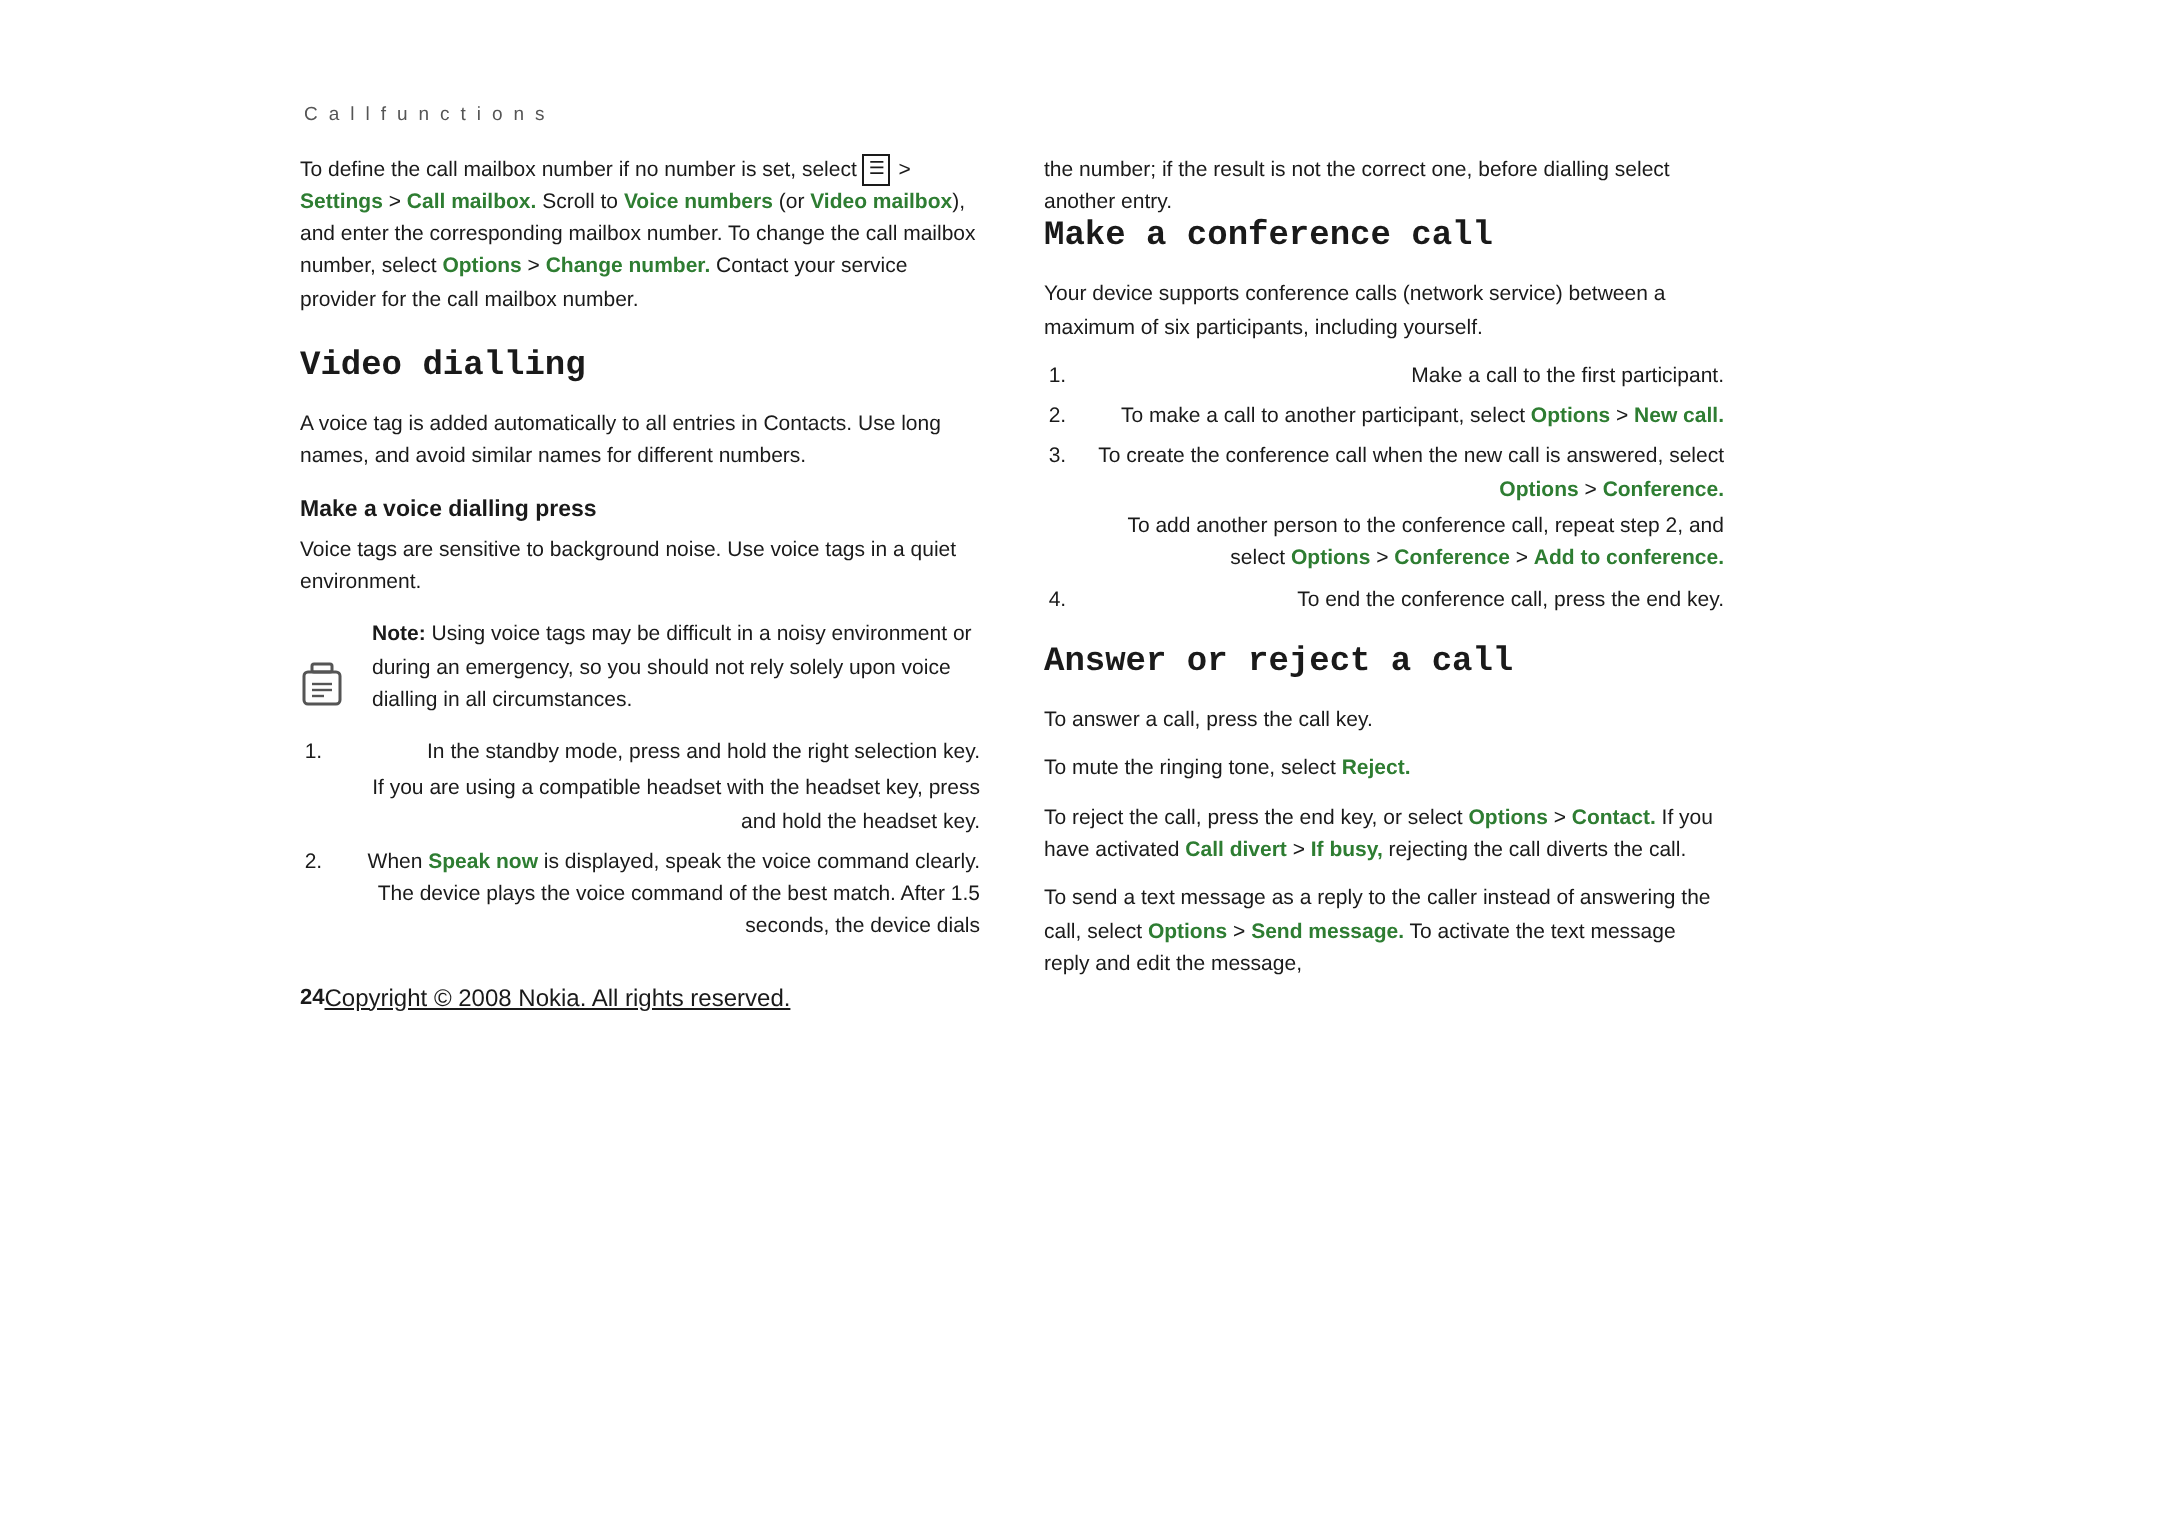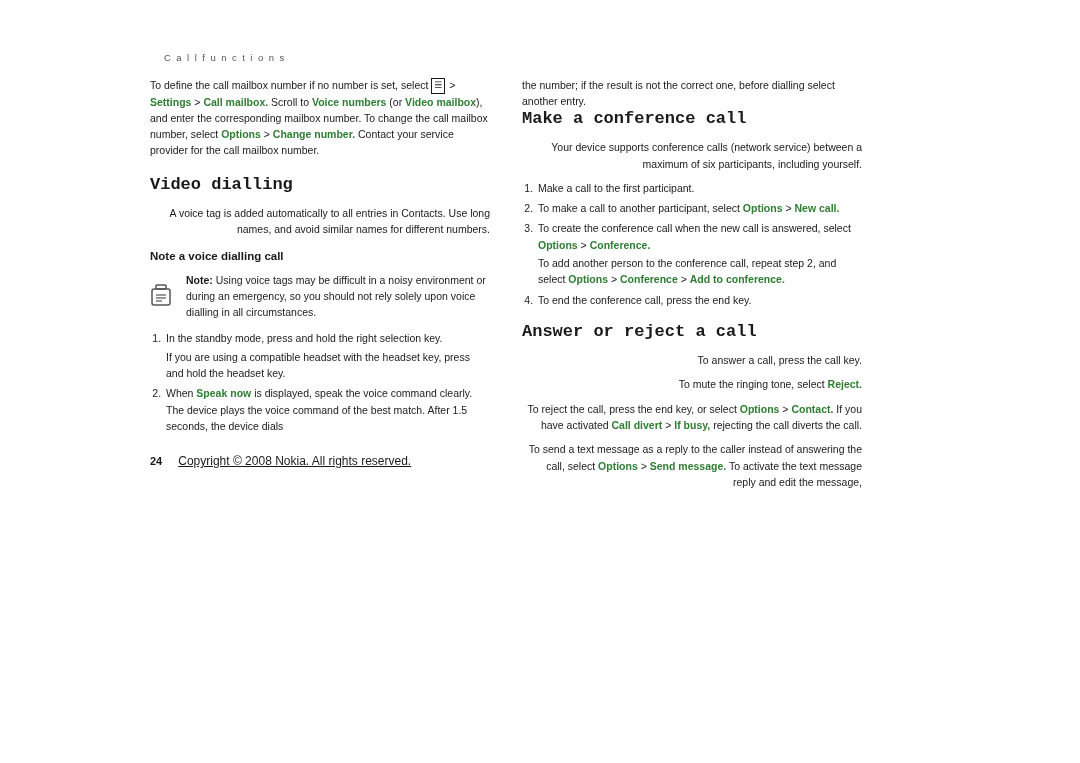--- a/index.html
+++ b/index.html
@@ -29,21 +29,20 @@
       display: flex;
       flex-direction: column;
     }
 
     .section-label {
       font-size: 9.5px;
       letter-spacing: 0.15em;
       color: #555;
       margin-bottom: 14px;
       padding-left: 2px;
-      margin-left: 12px;
     }
 
     .two-column {
       display: flex;
       gap: 32px;
       flex: 1;
     }
 
     .col-left {
       flex: 1;
@@ -82,28 +81,27 @@
       color: #1a1a1a;
       margin-bottom: 6px;
       margin-top: 12px;
     }
 
     .body-text {
       font-size: 10.5px;
       line-height: 1.55;
       color: #1a1a1a;
       margin-bottom: 8px;
-      text-align: right;
     }
 
     .note-box {
       display: flex;
       gap: 8px;
       margin: 10px 0;
-      align-items: center;
+      align-items: flex-end;
     }
 
     .note-icon {
       width: 28px;
       height: 28px;
       flex-shrink: 0;
       margin-top: 1px;
     }
 
     .note-icon svg {
@@ -117,39 +115,40 @@
       color: #1a1a1a;
     }
 
     .note-bold {
       font-weight: bold;
     }
 
     .numbered-list {
       padding-left: 14px;
       margin-bottom: 8px;
+      text-align: right;
     }
 
     .numbered-list li {
       font-size: 10.5px;
       line-height: 1.55;
       color: #1a1a1a;
       margin-bottom: 4px;
       padding-left: 2px;
     }
 
     .numbered-list li .sub-text {
       display: block;
       margin-top: 2px;
     }
 
     .page-footer {
       display: flex;
       align-items: center;
-      gap: 16px;
+      gap: 0;
       margin-top: 16px;
       padding-top: 4px;
     }
 
     .page-number {
       font-size: 11px;
       font-weight: bold;
       color: #1a1a1a;
     }
 
@@ -184,22 +183,23 @@
         <span class="link-green">Voice numbers</span> (or 
         <span class="link-green">Video mailbox</span>), and enter the corresponding mailbox number. To change the call mailbox number, select 
         <span class="link-green">Options</span> &gt; 
         <span class="link-green">Change number.</span> Contact your service provider for the call mailbox number.
       </p>
 
       <h2 class="section-title">Video dialling</h2>
 
       <p class="body-text">A voice tag is added automatically to all entries in Contacts. Use long names, and avoid similar names for different numbers.</p>
 
-      <h3 class="subsection-title">Note a voice dialling call</h3>
-
+      <h3 class="subsection-title">Make a voice dialling press</h3>
+
+      <p class="body-text">Voice tags are sensitive to background noise. Use voice tags in a quiet environment.</p>
 
       <div class="note-box">
         <div class="note-icon">
           <svg viewBox="0 0 28 28" xmlns="http://www.w3.org/2000/svg">
             <rect x="2" y="6" width="18" height="16" rx="2" fill="none" stroke="#555" stroke-width="1.5"></rect>
             <rect x="6" y="2" width="10" height="4" rx="1" fill="none" stroke="#555" stroke-width="1.5"></rect>
             <line x1="6" y1="12" x2="16" y2="12" stroke="#555" stroke-width="1.2"></line>
             <line x1="6" y1="15" x2="16" y2="15" stroke="#555" stroke-width="1.2"></line>
             <line x1="6" y1="18" x2="12" y2="18" stroke="#555" stroke-width="1.2"></line>
           </svg>

